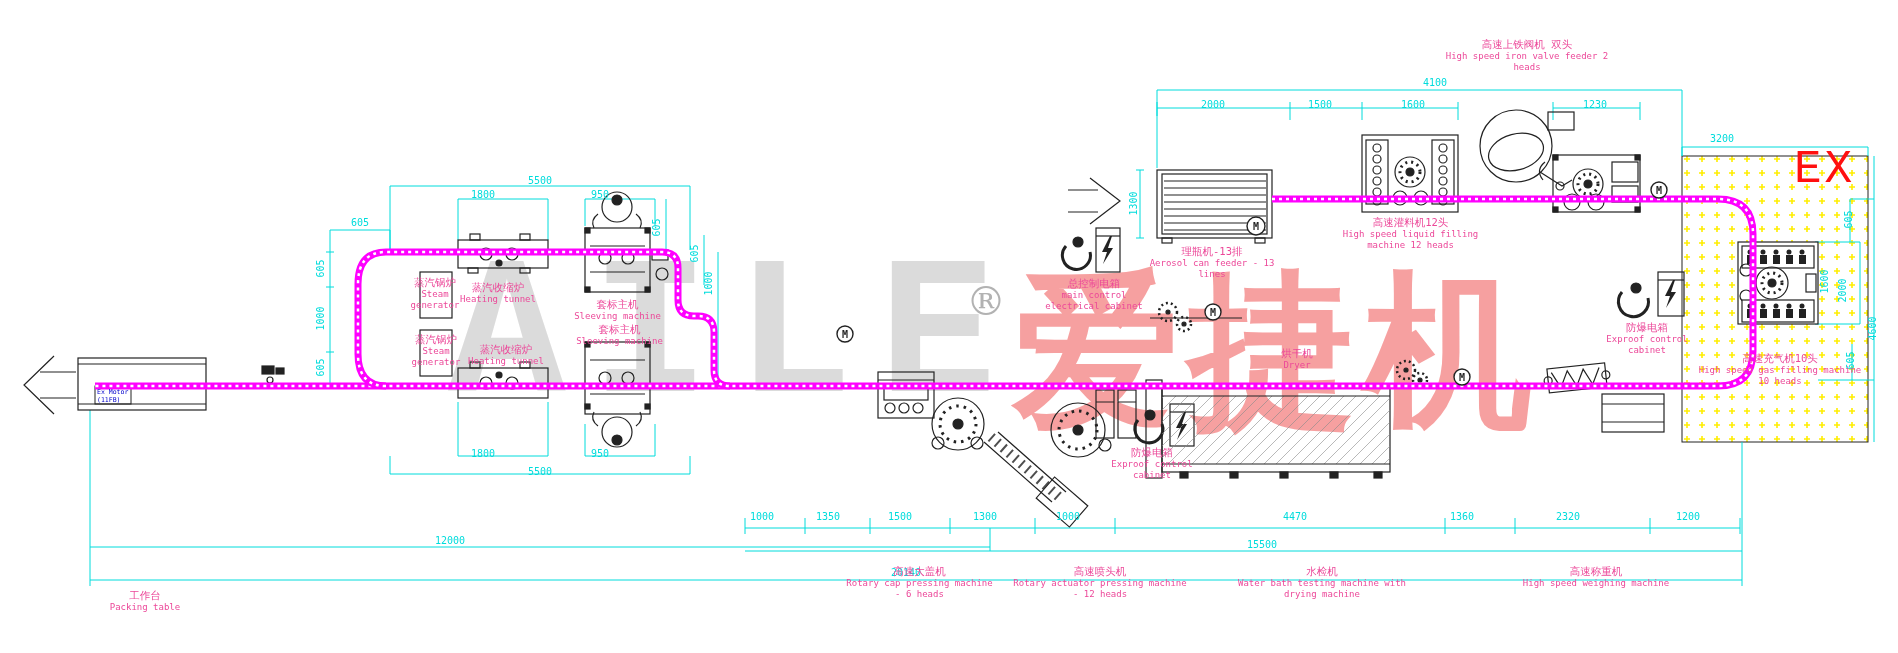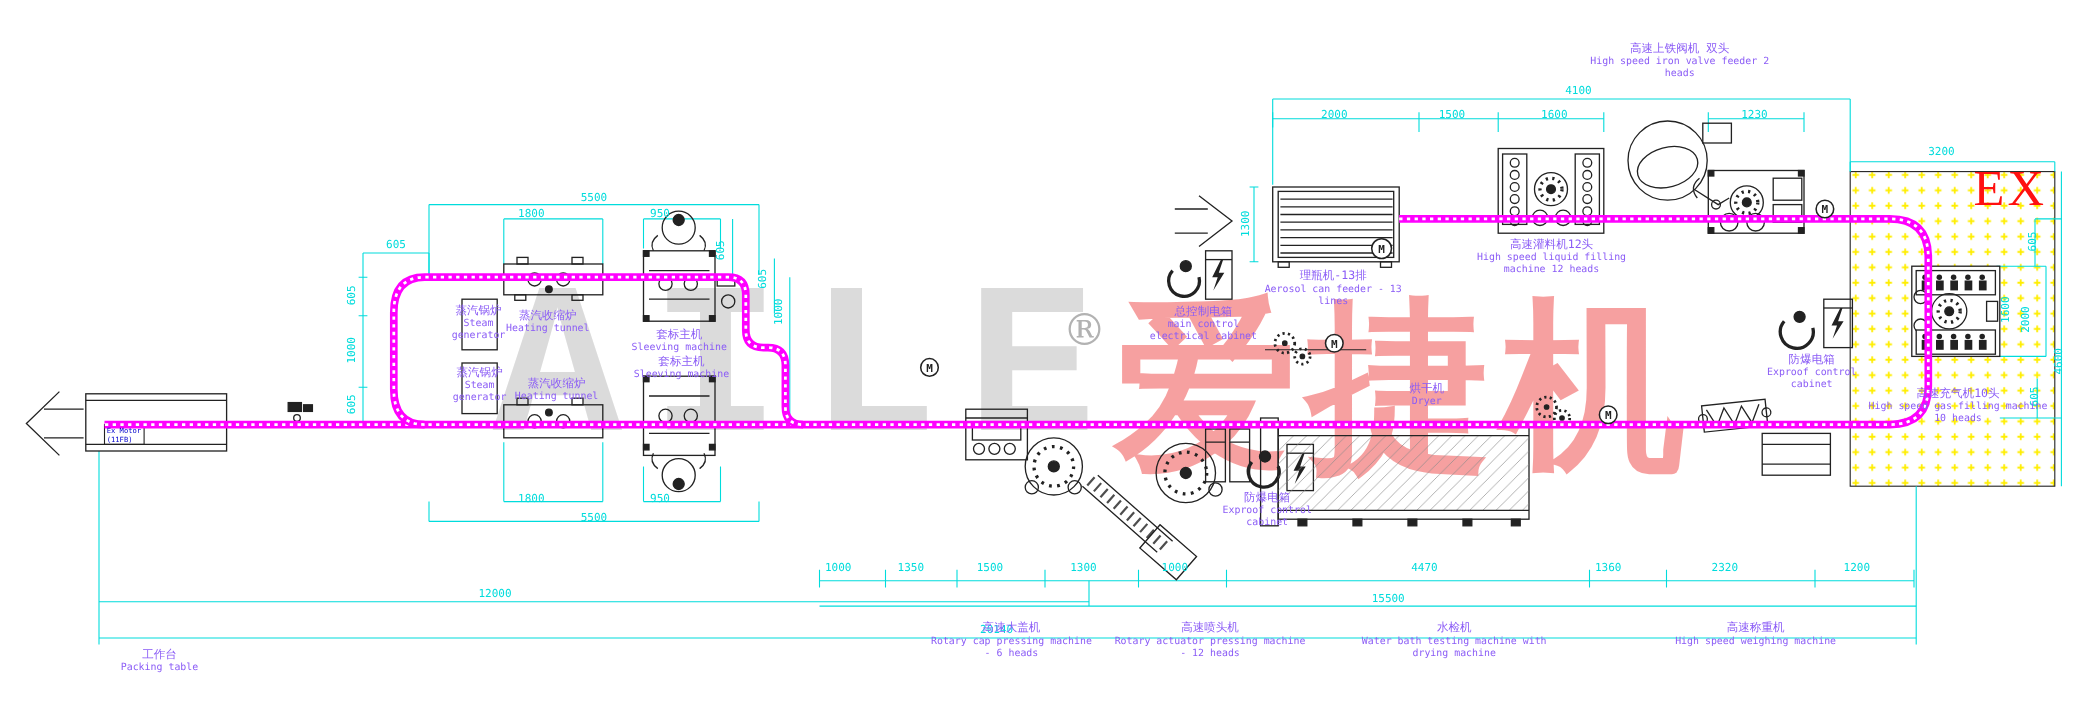--- a/index.html
+++ b/index.html
@@ -10,24 +10,24 @@
             font-size:196px;letter-spacing:26px;color:#bfbfbf;opacity:.55;}
   .wm-reg{position:absolute;left:966px;top:278px;font-family:"DejaVu Serif",serif;
           font-size:40px;color:#9f9f9f;opacity:.8;}
   .wm-cjk{position:absolute;left:1012px;top:240px;font-size:168px;font-weight:bold;
           letter-spacing:8px;color:#ef4444;opacity:.5;}
   svg#draw{position:absolute;left:0;top:0;z-index:1;}
   #textlayer{position:absolute;left:0;top:0;width:100%;height:100%;z-index:2;pointer-events:none;}
   .dim{position:absolute;width:60px;text-align:center;color:#00dcdc;
        font:10px "DejaVu Sans Mono",monospace;}
   .dim.v{transform:rotate(-90deg);}
-  .lbl{position:absolute;text-align:center;color:#8b5cf6;line-height:1.22;}
+  .lbl{position:absolute;text-align:center;color:#ec4899;line-height:1.22;}
   .lbl .cn{font-size:10.5px;}
   .lbl .en{font-size:9px;}
-  .ex-mark{position:absolute;left:1794px;top:144px;font-family:Liberation Serif, serif;
+  .ex-mark{position:absolute;left:1794px;top:144px;font-family:Liberation Mono, monospace;
            font-size:46px;letter-spacing:3px;color:#ff1010;}
   .exmotor{position:absolute;left:97px;top:388px;width:34px;color:#0000cc;
            font-size:6.5px;line-height:1.25;text-align:left;}
 </style>
 </head>
 <body>
 
 <div id="canvas">
 
   <div id="wm">
@@ -398,21 +398,21 @@
     <span class="dim" style="left:1658px;top:511px">1200</span>
     <span class="dim" style="left:1232px;top:539px">15500</span>
     <span class="dim" style="left:420px;top:535px">12000</span>
     <span class="dim" style="left:876px;top:567px">20140</span>
     <span class="dim" style="left:1405px;top:77px">4100</span>
     <span class="dim" style="left:1183px;top:99px">2000</span>
     <span class="dim" style="left:1290px;top:99px">1500</span>
     <span class="dim" style="left:1383px;top:99px">1600</span>
     <span class="dim" style="left:1565px;top:99px">1230</span>
     <span class="dim v" style="left:1103px;top:198px">1300</span>
-    <span class="dim" style="left:1735px;top:133px">3200</span>
+    <span class="dim" style="left:1692px;top:133px">3200</span>
     <span class="dim v" style="left:1818px;top:214px">605</span>
     <span class="dim v" style="left:1794px;top:276px">1600</span>
     <span class="dim v" style="left:1812px;top:285px">2000</span>
     <span class="dim v" style="left:1842px;top:323px">4600</span>
     <span class="dim v" style="left:1820px;top:355px">605</span>
 
     <div class="lbl" style="left:1442px;top:38px;width:170px">
       <div class="cn">高速上铁阀机 双头</div>
         <div class="en">High speed iron valve feeder 2 heads</div>
       </div>

